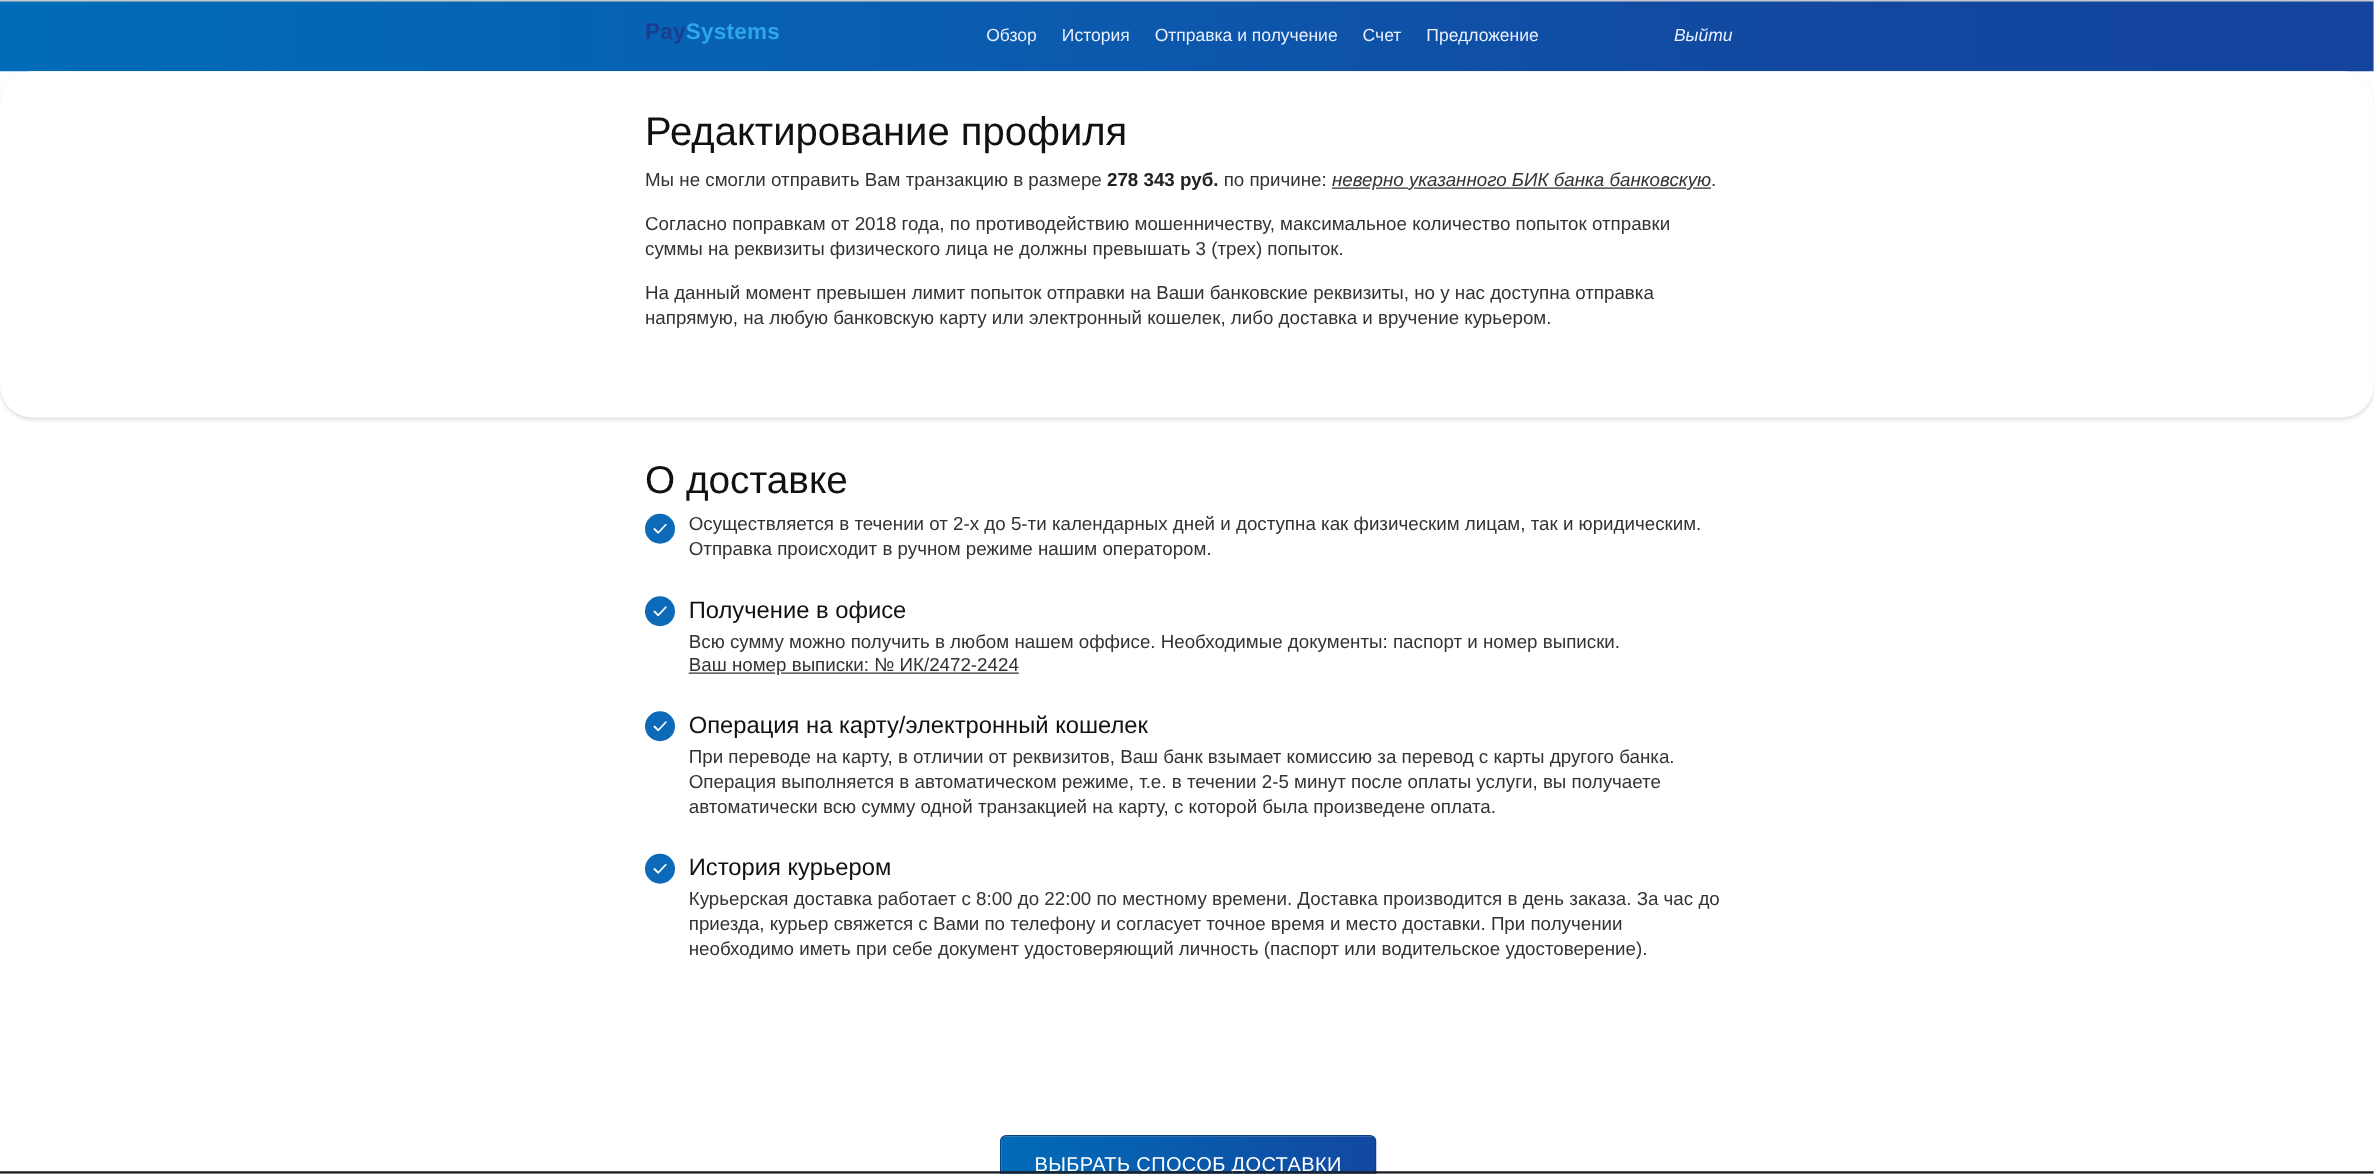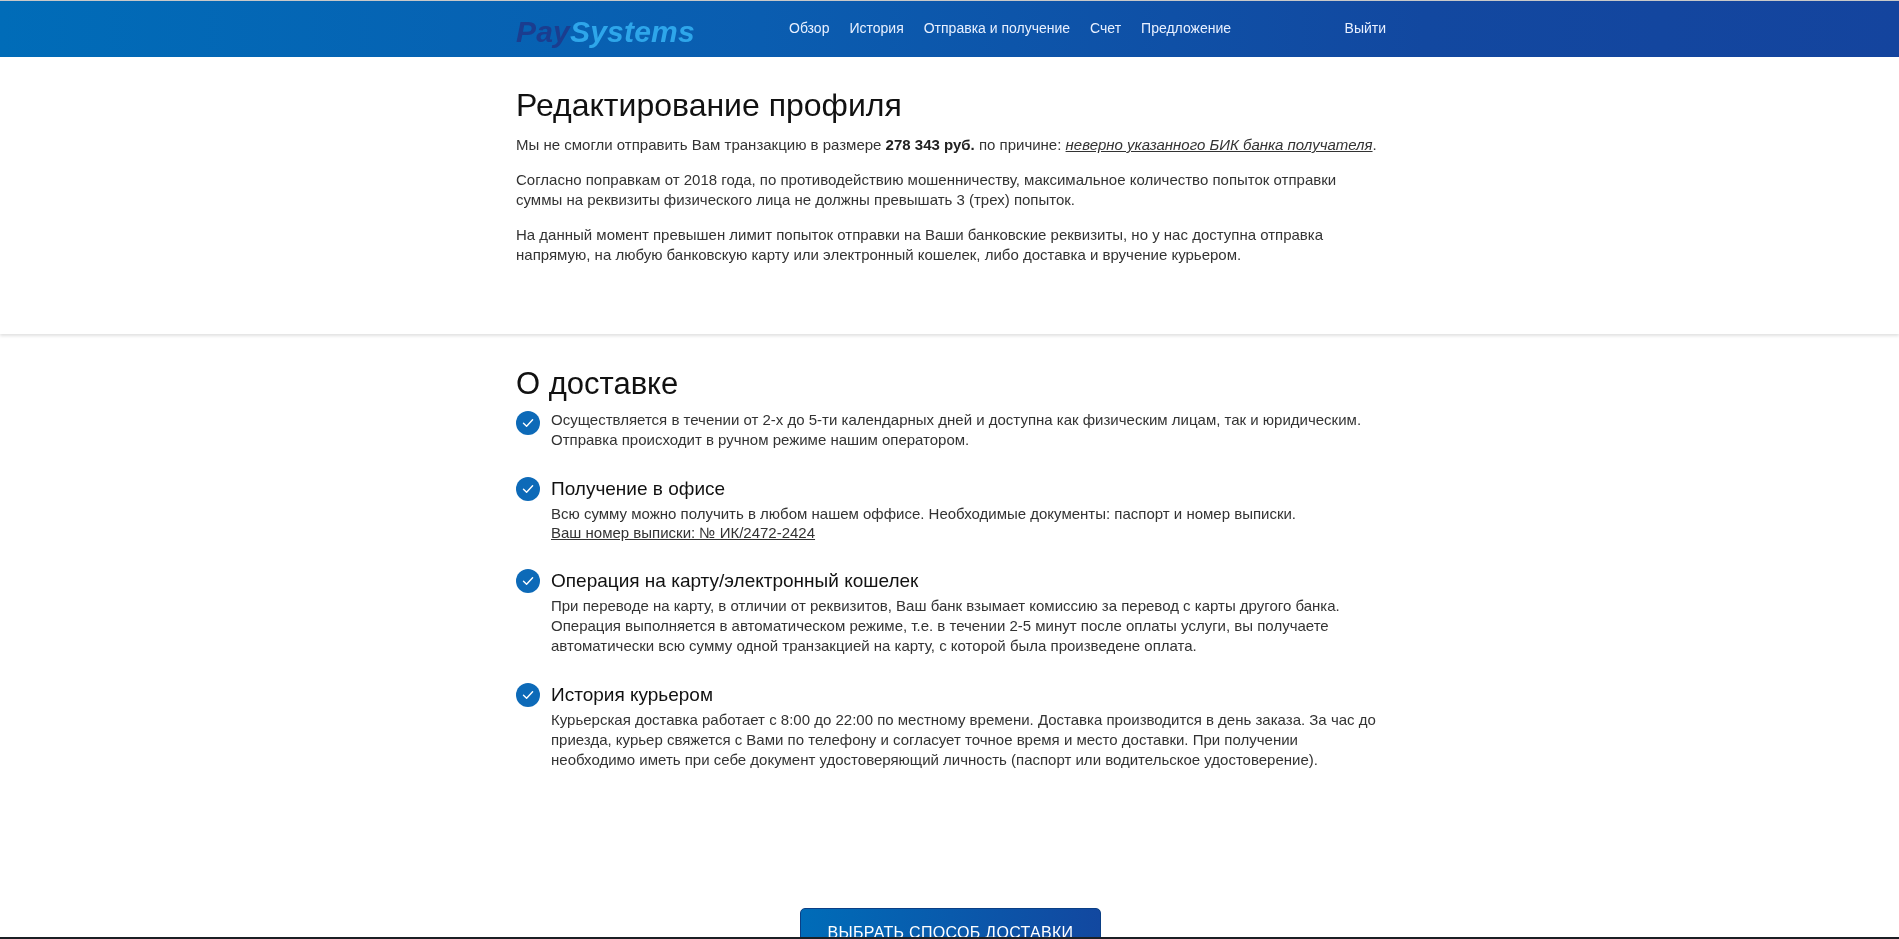--- a/index.html
+++ b/index.html
@@ -6,35 +6,36 @@
     html, body { width: 1899px; height: 939px; overflow: hidden; background: #ffffff; }
     body { font-family: "Liberation Sans", "DejaVu Sans", sans-serif; color: #333333; position: relative; }
 
     .header {
       position: absolute; left: 0; top: 0; width: 1899px; height: 57px;
       background: linear-gradient(90deg, #006cb8 0%, #0a5db0 40%, #1248a0 75%, #14449e 100%);
       border-top: 1px solid #c8c8c8;
     }
     .header-inner { position: absolute; left: 516px; top: 0; width: 870px; height: 56px; }
     .logo {
-      position: absolute; left: 0; top: 14px; font-size: 30px; font-weight: bold; font-style: italic;
+      position: absolute; left: 0; top: 14px; font-size: 18px; font-weight: bold; 
       letter-spacing: 0.2px; text-decoration: none;
     }
     .logo .pay { color: #1b3d8f; }
     .logo .sys { color: #2ea6ea; }
     .nav { position: absolute; left: 273px; top: 19px; display: flex; gap: 0; }
     .nav a {
       color: #e8f0ff; font-size: 14px; text-decoration: none; margin-right: 20px; white-space: nowrap;
     }
     .nav a.active { }
-    .logout { position: absolute; right: 0; top: 19px; color: #e8f0ff; font-size: 14px; text-decoration: none; }
+    .logout { position: absolute; right: 0; top: 19px; color: #e8f0ff; font-size: 14px; text-decoration: none; font-style: italic; }
 
     .section1 {
       position: absolute; left: 0; top: 57px; width: 1899px; height: 277px; background: #fff;
       box-shadow: 0 2px 3px rgba(0,0,0,0.12);
+      border-radius: 26px;
     }
     .container { position: absolute; left: 516px; width: 870px; }
     .s1c { top: 28px; }
     h1.title { font-size: 32px; font-weight: normal; color: #111; line-height: 40px; margin-bottom: 10px; }
     p.body { font-size: 15px; line-height: 20px; color: #333; margin-bottom: 15px; }
     p.body b { color: #222; }
     p.body .reason { font-style: italic; text-decoration: underline; color: #333; }
 
     .section2 { position: absolute; left: 0; top: 335px; width: 1899px; height: 604px; }
     .s2c { top: 29px; }
@@ -73,21 +74,21 @@
       <a href="#">Счет</a>
       <a href="#">Предложение</a>
     </nav>
     <a href="#" class="logout">Выйти</a>
   </div>
 </div>
 
 <section class="section1">
   <div class="container s1c">
     <h1 class="title">Редактирование профиля</h1>
-    <p class="body"><span>Мы не смогли отправить Вам транзакцию в размере </span><b>278 343 руб.</b><span> по причине: </span><a href="#" class="reason">неверно указанного БИК банка получателя</a><span>.</span></p>
+    <p class="body"><span>Мы не смогли отправить Вам транзакцию в размере </span><b>278 343 руб.</b><span> по причине: </span><a href="#" class="reason">неверно указанного БИК банка банковскую</a><span>.</span></p>
     <p class="body">Согласно поправкам от 2018 года, по противодействию мошенничеству, максимальное количество попыток отправки суммы на реквизиты физического лица не должны превышать 3 (трех) попыток.</p>
     <p class="body">На данный момент превышен лимит попыток отправки на Ваши банковские реквизиты, но у нас доступна отправка напрямую, на любую банковскую карту или электронный кошелек, либо доставка и вручение курьером.</p>
   </div>
 </section>
 
 <section class="section2">
   <div class="container s2c">
     <h2 class="title2">О доставке</h2>
 
     <div class="item">

